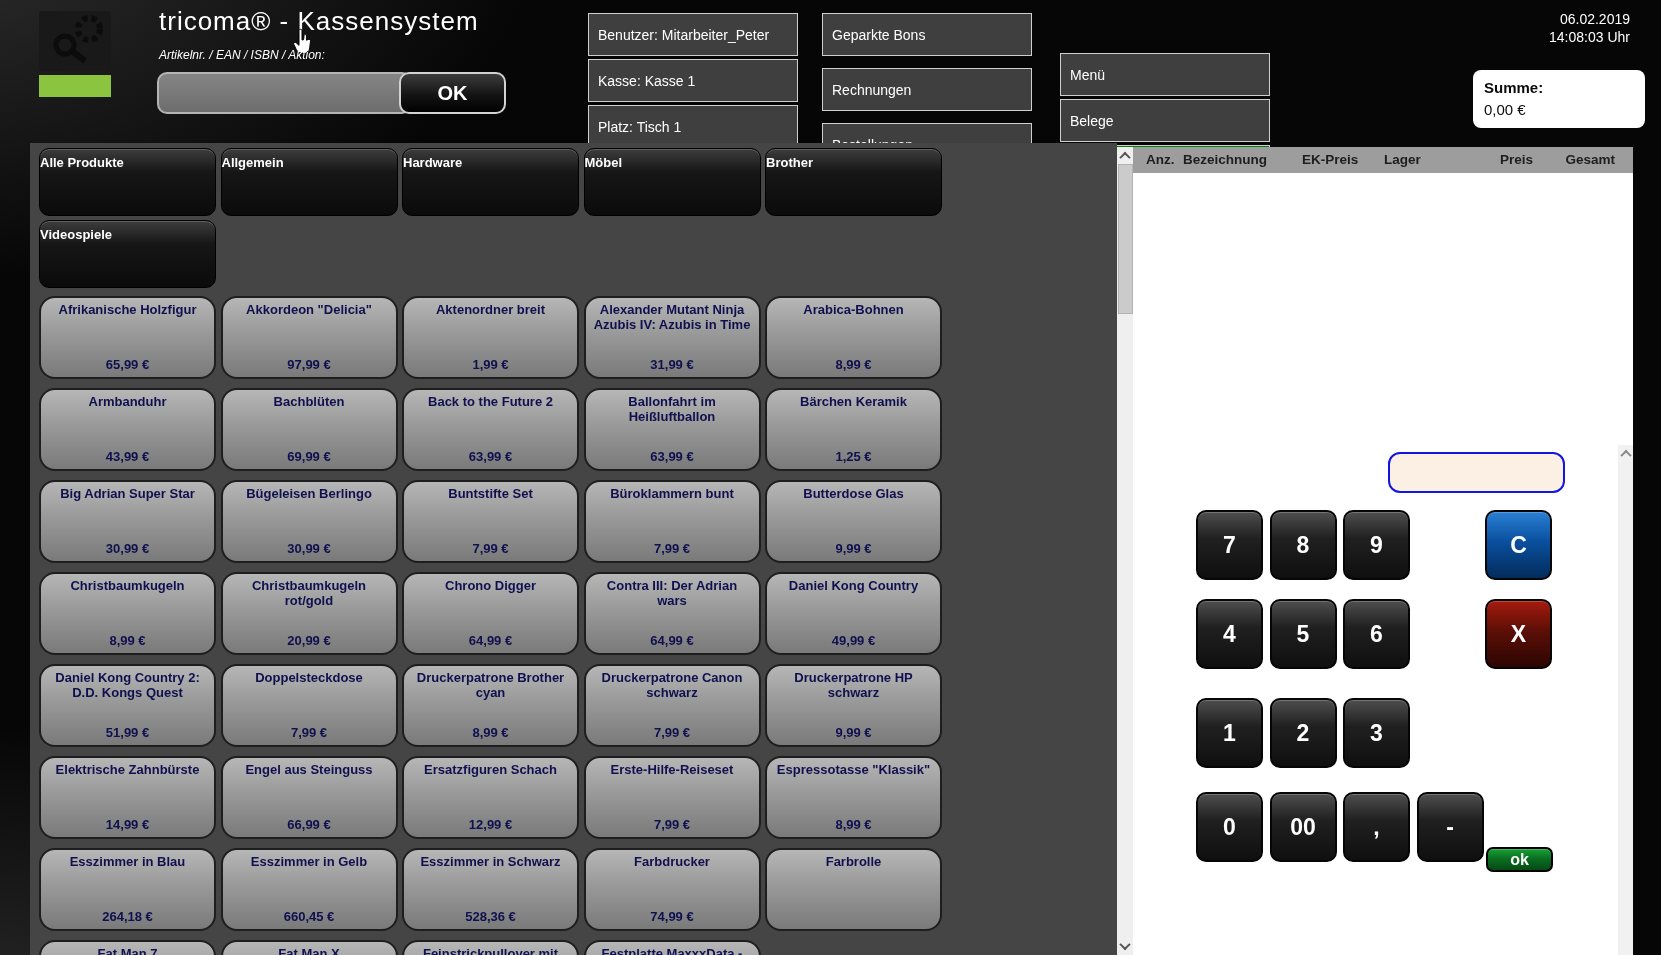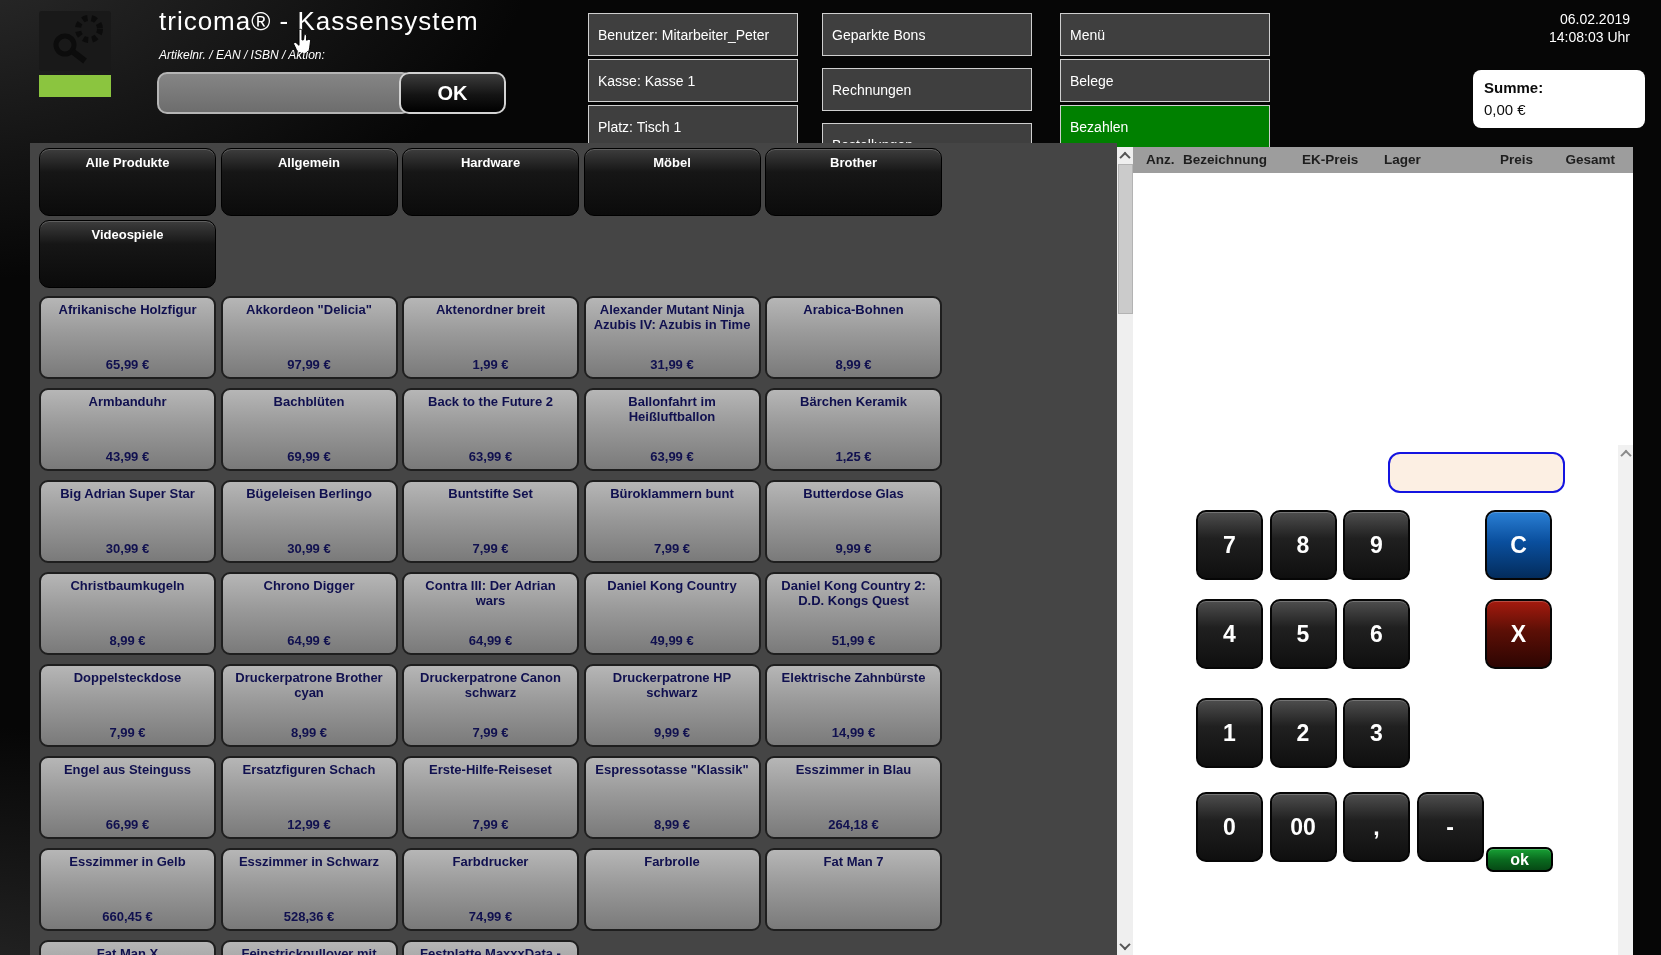--- a/index.html
+++ b/index.html
@@ -24,42 +24,42 @@
     background:linear-gradient(#858585,#6d6d6d);color:#fff;font-size:18px;padding:0 10px;
     font-family:"Liberation Sans",sans-serif;
   }
   .ok-btn{
     position:absolute;left:399px;top:72px;width:107px;height:42px;border-radius:10px;
     border:2px solid #d2d2d2;box-sizing:border-box;
     background:linear-gradient(#3c3c3c,#141414 55%,#000);
     color:#fff;font-size:20px;font-weight:bold;display:flex;align-items:center;justify-content:center;
   }
   .btn-col{position:absolute;top:13px;display:flex;flex-direction:column;gap:3px;}
-  .col-session{left:588px;} .col-docs{left:822px;gap:12px;} .col-actions{left:1060px;}
+  .col-session{left:588px;} .col-docs{left:822px;gap:12px;} .col-actions{left:1060px;margin-top:40px;}
   .top-btn{
     width:210px;height:43px;box-sizing:border-box;background:#3f3f3f;border:1px solid #cfcfcf;
     color:#fff;font-size:14px;display:flex;align-items:center;padding-left:9px;white-space:nowrap;
   }
   .top-btn.highlight{background:#008000;}
   .datetime{position:absolute;right:31px;top:10px;color:#fff;font-size:14px;line-height:18px;text-align:right;}
   .summe-box{position:absolute;left:1473px;top:70px;width:172px;height:58px;background:#fff;border-radius:8px;color:#0b0b0b;}
   .summe-label{font-weight:bold;font-size:15px;margin:9px 0 5px 11px;}
   .summe-value{font-size:15px;margin-left:11px;}
   
   .product-panel{position:absolute;left:30px;top:143px;width:1087px;height:812px;background:#454545;overflow:hidden;}
   .category-grid{position:absolute;left:9px;top:5px;display:grid;grid-template-columns:repeat(5,177px);grid-auto-rows:68px;column-gap:4.5px;row-gap:4px;}
   .product-grid{position:absolute;left:9px;top:153px;display:grid;grid-template-columns:repeat(5,177px);grid-auto-rows:83px;column-gap:4.5px;row-gap:9px;}
   .category-btn{
     border-radius:10px;border:1px solid #000;box-sizing:border-box;
     background:linear-gradient(#3d3d3d,#161616 35%,#0b0b0b);
     box-shadow:inset 0 1px 0 rgba(255,255,255,.18);
-    color:#fff;font-size:13px;font-weight:bold;text-align:center;padding-top:6px;
+    color:#fff;font-size:13px;font-weight:bold;padding-top:6px;
   }
   .product-btn{
-    position:relative;border-radius:9px;border:2px solid #1e1e1e;box-sizing:border-box;
+    position:relative;border-radius:16px;border:2px solid #1e1e1e;box-sizing:border-box;
     background:linear-gradient(#b6b6b6,#999 45%,#7a7a7a);
     color:#10104f;font-weight:bold;font-size:13px;text-align:center;overflow:hidden;
   }
   .p-name{padding:4px 7px 0;line-height:15px;}
   .p-price{position:absolute;bottom:5px;left:0;width:100%;}
   
   .sb{position:absolute;background:#efefef;}
   .sb-prod{left:1117px;top:147px;width:16px;height:808px;}
   .sb-cart{left:1618px;top:445px;width:15px;height:510px;background:#f1f1f1;}
   .sb-arrow{position:absolute;left:0;width:100%;height:16px;display:flex;align-items:center;justify-content:center;}
@@ -210,20 +210,24 @@
           <div class="p-name">Büroklammern bunt</div>
           <div class="p-price">7,99 €</div>
         </div>
         <div class="product-btn">
           <div class="p-name">Butterdose Glas</div>
           <div class="p-price">9,99 €</div>
         </div>
         <div class="product-btn">
           <div class="p-name">Christbaumkugeln</div>
           <div class="p-price">8,99 €</div>
+        </div>
+        <div class="product-btn">
+          <div class="p-name">Christbaumkugeln rot/gold</div>
+          <div class="p-price">20,99 €</div>
         </div>
         <div class="product-btn">
           <div class="p-name">Chrono Digger</div>
           <div class="p-price">64,99 €</div>
         </div>
         <div class="product-btn">
           <div class="p-name">Contra III: Der Adrian wars</div>
           <div class="p-price">64,99 €</div>
         </div>
         <div class="product-btn">

